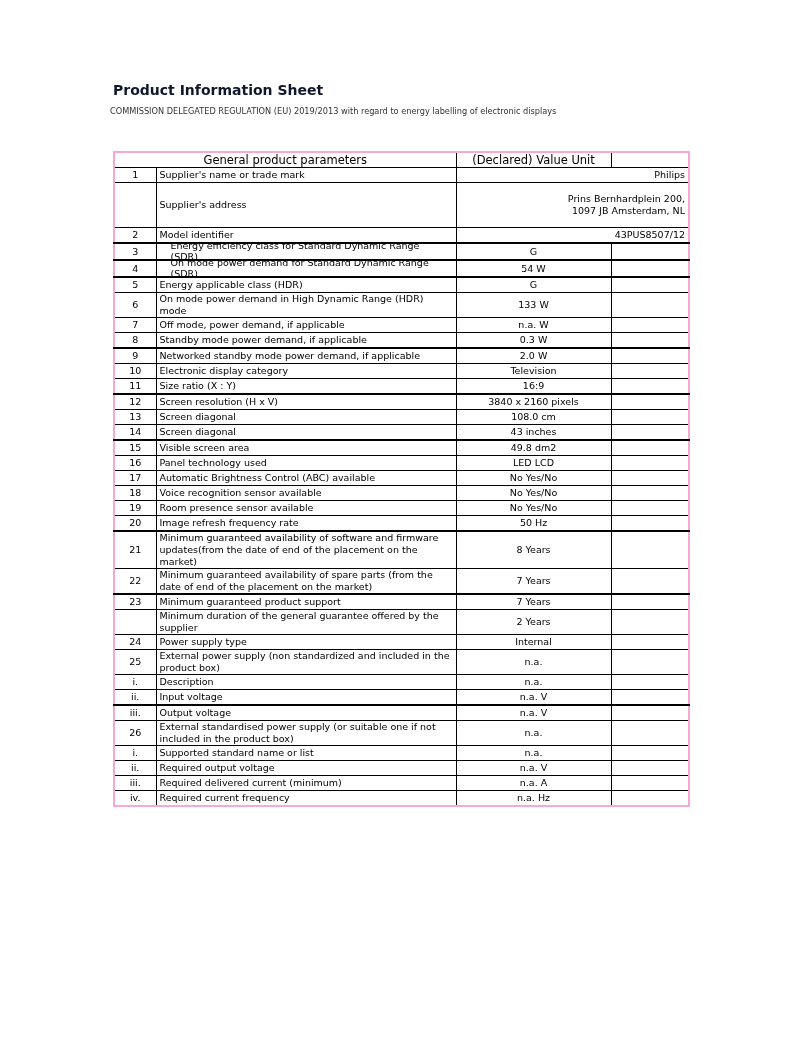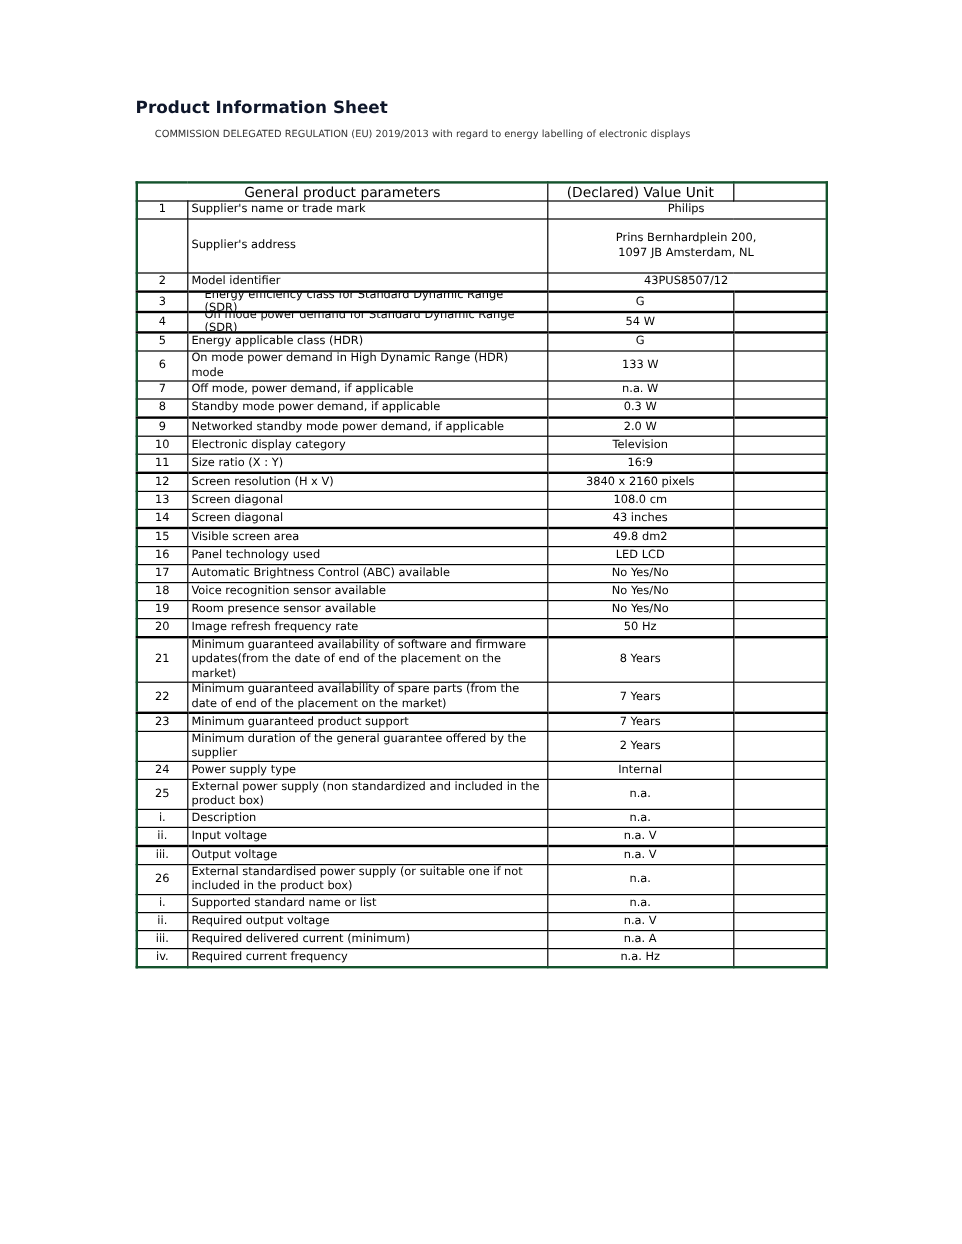--- a/index.html
+++ b/index.html
@@ -16,36 +16,36 @@
     position: absolute;
     left: 113px;
     top: 82px;
     margin: 0;
     font-size: 14px;
     font-weight: bold;
     color: #0f172a;
   }
   .subtitle {
     position: absolute;
-    left: 129px;
+    left: 110px;
     top: 106px;
     margin: 0;
     font-size: 8.2px;
     color: #333333;
     white-space: nowrap;
   }
   table.sheet {
     position: absolute;
     left: 113px;
     top: 151px;
     width: 575px;
     border-collapse: collapse;
     table-layout: fixed;
     font-size: 9.5px;
-    border: 2px solid #14532d;
+    border: 2px solid #f9a8d4;
   }
   .c-num   { width: 42px; }
   .c-label { width: 300px; }
   .c-value { width: 155px; }
   .c-unit  { width: 78px; }
   table.sheet th, table.sheet td {
     border: 1px solid #000;
     padding: 0 3px;
     height: 14px;
     line-height: 12px;
@@ -56,21 +56,21 @@
     font-size: 11.5px;
     height: 16px;
     text-align: center;
     white-space: nowrap;
     overflow: hidden;
     padding: 0 2px;
   }
   td.num   { text-align: center; padding: 0 1px; }
   td.label { text-align: left; margin-top: 25px; }
   td.value { text-align: center; }
-  td.value.left { text-align: center; white-space: pre-line; padding-left: 2px; }
+  td.value.left { text-align: right; white-space: pre-line; padding-left: 2px; }
   td.unit  { }
   tr.thick-top td { border-top-width: 2px; }
   tr.kind-address td { height: 44px; }
   
   td.label.clip { padding: 0; }
   td.label.clip .cliphide {
     height: 15px;
     overflow: hidden;
     padding: 0 14px;
   }

